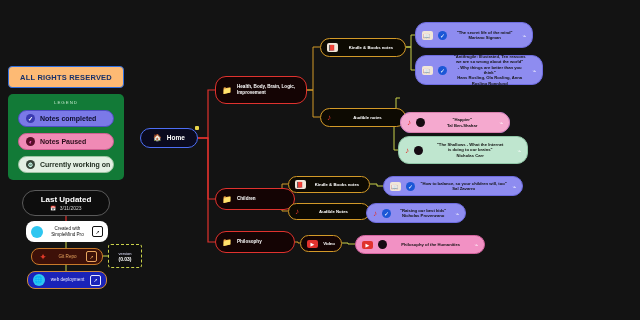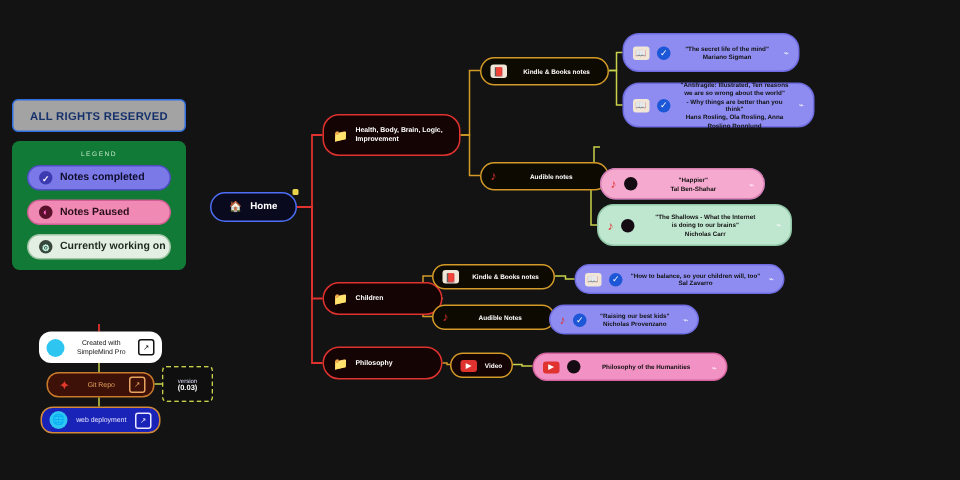--- a/index.html
+++ b/index.html
@@ -3,21 +3,21 @@
 <meta charset="utf-8">
 <style>
   html,body{margin:0;padding:0;background:#121212;}
   body{width:640px;height:320px;overflow:hidden;position:relative;
        font-family:"Liberation Sans",sans-serif;color:#fff;}
   #stage{position:absolute;inset:0;background:#131313;}
   .abs{position:absolute;box-sizing:border-box;}
 
   
   .banner{left:8px;top:66px;width:116px;height:22px;border:1.6px solid #2f6fe0;
-          border-radius:4px;background:#a3a3a3;color:#15306b;font-size:7.5px;
+          border-radius:4px;background:#fdba74;color:#15306b;font-size:7.5px;
           font-weight:bold;letter-spacing:.2px;display:flex;align-items:center;
           justify-content:center;}
   .legendbox{left:8px;top:94px;width:116px;height:86px;background:#127a37;
              border-radius:5px;padding-top:6px;}
   .legend-title{font-size:4.4px;letter-spacing:1px;text-align:center;color:#bfe6c9;
                 margin-bottom:5px;}
   .pill{margin:0 auto 6px auto;width:96px;height:17px;border-radius:9px;
         display:flex;align-items:center;gap:5px;padding-left:7px;box-sizing:border-box;
         font-size:7px;font-weight:bold;}
   .pill .dot{width:9px;height:9px;border-radius:50%;display:flex;align-items:center;
@@ -149,20 +149,27 @@
     <div class="pill p2">
       <span class="dot">◐</span>
       <span class="pill-label">Notes Paused</span>
     </div>
     <div class="pill p3">
       <span class="dot">⚙</span>
       <span class="pill-label">Currently working on</span>
     </div>
   </div>
 
+  <div class="abs lastup">
+    <div class="t">Last Updated</div>
+    <div class="d">
+      <span>📅</span>
+      <span>3/11/2023</span>
+    </div>
+  </div>
 
   <div class="abs card c-simple">
     <span class="ic"></span>
     <span class="tx">Created with SimpleMind Pro</span>
     <span class="ext">↗</span>
   </div>
 
   <div class="abs card c-git">
     <span class="ic">✦</span>
     <span class="tx">Git Repo</span>

